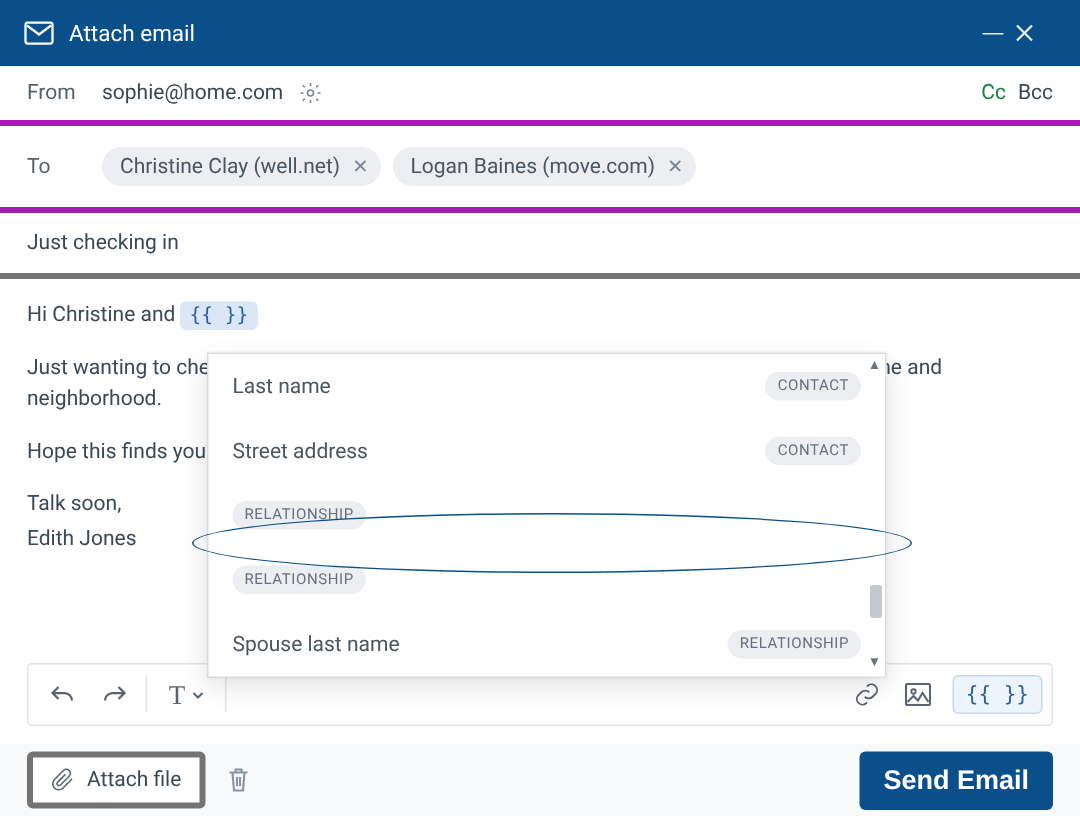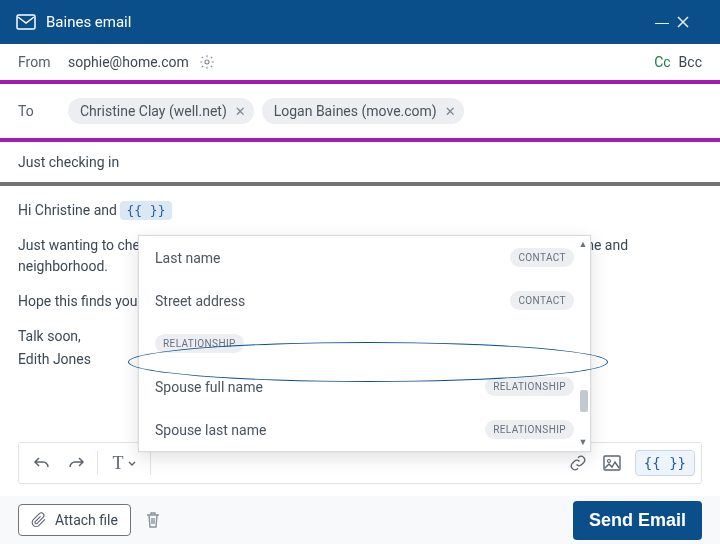--- a/index.html
+++ b/index.html
@@ -155,21 +155,21 @@
     position:absolute;
     left:0; right:0;
     top: 496px;
     height: 48px;
     display:flex;
     align-items:center;
     padding: 0 18px;
     background:#f8f9fa;
   }
   .attach-btn {
-    border:1px solid #737373;
+    border:4px solid #737373;
     background:#fff;
     border-radius:4px;
     padding:7px 12px;
     display:flex;
     align-items:center;
     color:#3b4856;
   }
   .trash { margin-left:14px; color:#8a939d;}
   .send-btn {
     margin-left:auto;
@@ -186,21 +186,21 @@
 </head>
 <body>
 
 <div class="titlebar">
   <span>
     <svg width="20" height="16" viewBox="0 0 20 16" fill="none">
         <rect x="1" y="1" width="18" height="14" rx="1.5" stroke="#fff" stroke-width="1.5"></rect>
         <path d="M2 3l8 6 8-6" stroke="#fff" stroke-width="1.5" fill="none"></path>
       </svg>
   </span>
-  <span class="title">Baines email</span>
+  <span class="title">Attach email</span>
   <span class="titlebar-spacer"></span>
   <span class="win-btn"><span class="min-line"></span></span>
   <span class="win-btn">
     <svg width="14" height="14" viewBox="0 0 14 14">
         <path d="M2 2l10 10M12 2L2 12" stroke="#fff" stroke-width="1.5"></path>
       </svg>
   </span>
 </div>
 
 <div class="row">
@@ -249,21 +249,20 @@
       <span class="badge">CONTACT</span>
     </div>
     <div class="dd-item">
       <span>Street address</span>
       <span class="badge">CONTACT</span>
     </div>
     <div class="dd-item">
       <span class="badge">RELATIONSHIP</span>
     </div>
     <div class="dd-item">
-      <span>Spouse full name</span>
       <span class="badge">RELATIONSHIP</span>
     </div>
     <div class="dd-item">
       <span>Spouse last name</span>
       <span class="badge">RELATIONSHIP</span>
     </div>
   </div>
   <div class="scroll-track">
     <div class="scroll-arrow">▲</div>
     <div class="scroll-thumb"></div>

